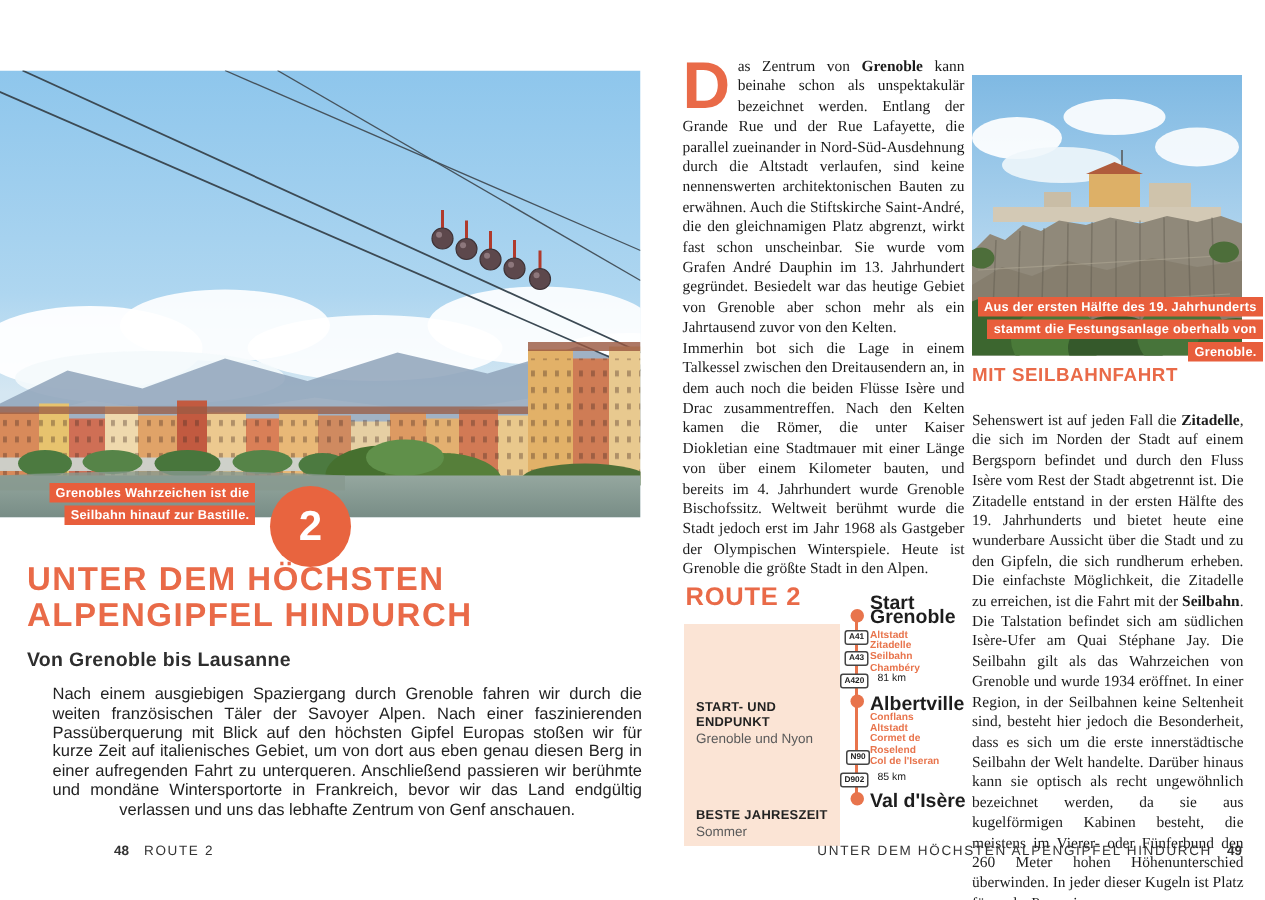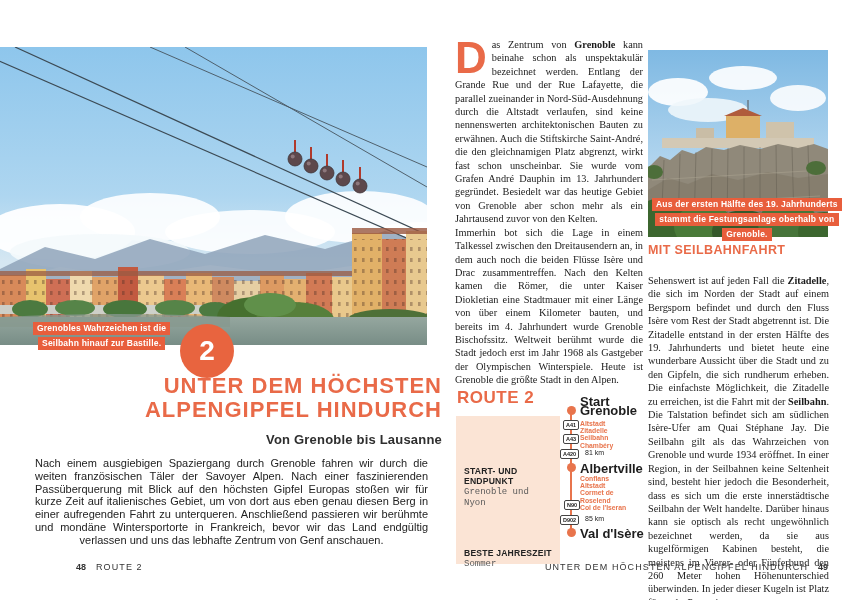--- a/index.html
+++ b/index.html
@@ -1,31 +1,31 @@
 <!DOCTYPE html>
 <html><head>
 <meta charset="utf-8">
 <style>
   html,body{margin:0;padding:0;background:#ffffff;}
   #spread{position:relative;width:843px;height:600px;background:#ffffff;overflow:hidden;
           font-family:"Liberation Sans",sans-serif;color:#1d1d1d;}
   
   #left-photo{position:absolute;left:0;top:47px;width:427px;height:298px;}
   #left-photo svg{display:block;width:100%;height:100%;}
-  .photo-caption{position:absolute;display:flex;flex-direction:column;align-items:center;gap:2px;}
+  .photo-caption{position:absolute;display:flex;flex-direction:column;align-items:flex-end;gap:2px;}
   .cap-line{background:#e85e3c;color:#ffffff;font-size:8.5px;font-weight:bold;
             padding:2px 4px 2px 4px;letter-spacing:.2px;line-height:9px;white-space:nowrap;}
   #left-caption{left:33px;top:322px;}
   #right-caption{left:652px;top:198px;}
   #route-badge{position:absolute;left:180px;top:324px;width:54px;height:54px;border-radius:50%;
                background:#e8643f;color:#fff;font-size:28px;font-weight:bold;text-align:center;
                line-height:54px;}
-  #main-title{position:absolute;left:18px;top:374px;width:424px;text-align:right;
+  #main-title{position:absolute;left:18px;top:374px;width:424px;text-align:left;
               color:#e96a48;font-weight:bold;font-size:22px;line-height:23.5px;letter-spacing:1px;}
-  #subtitle{position:absolute;left:18px;top:432px;width:424px;text-align:right;
+  #subtitle{position:absolute;left:18px;top:432px;width:424px;text-align:left;
             font-size:13px;font-weight:bold;color:#2e2e2e;letter-spacing:.2px;}
   #intro{position:absolute;left:35px;top:457px;width:393px;font-size:11px;line-height:12.8px;
          text-align:justify;text-align-last:center;color:#222;}
   .footer{position:absolute;top:562px;font-size:9px;letter-spacing:1.1px;color:#333;margin-left:41px;}
   #footer-left{left:35px;}
   #footer-right{right:15px;}
   .pagenum{font-weight:bold;letter-spacing:0;}
   #footer-left .pagenum{margin-right:10px;}
   #footer-right .pagenum{margin-left:10px;}
   
@@ -42,21 +42,21 @@
   #col2{position:absolute;left:648px;top:274px;width:181px;}
   #col2 p{margin:0;}
   .b{font-weight:bold;}
   
   #route-heading{position:absolute;left:457px;top:388px;color:#e96a48;font-weight:bold;
                  font-size:17px;letter-spacing:.5px;}
   #route-box{position:absolute;left:456px;top:416px;width:88px;height:128px;
              background:#fbe4d5;padding:10px 8px;}
   .fact{margin-bottom:8px;}
   .fact-label{font-weight:bold;font-size:8.6px;line-height:10px;color:#222;letter-spacing:.2px;margin-top:40px;}
-  .fact-value{font-size:9px;line-height:10.5px;color:#5a5a5a;margin-top:1px;font-family:Liberation Mono, monospace;}
+  .fact-value{font-size:9px;line-height:10.5px;color:#5a5a5a;margin-top:1px;}
   
   #diagram{position:absolute;left:563px;top:396px;width:85px;height:170px;}
   .dg-line{position:absolute;left:7px;top:14px;width:2px;height:124px;background:#e8744c;}
   .dg-dot{position:absolute;left:3.5px;width:9px;height:9px;border-radius:50%;background:#e8744c;}
   .dg-stop{position:absolute;left:17px;font-size:13px;font-weight:bold;color:#1d1d1d;line-height:9px;white-space:nowrap;}
   .dg-way{position:absolute;left:17px;font-size:6.8px;line-height:7.2px;color:#e8744c;font-weight:bold;white-space:nowrap;}
   .badge{position:absolute;background:#fff;border:1px solid #444;border-radius:2px;
          font-size:5.5px;font-weight:bold;color:#222;padding:1px 2px;line-height:6px;white-space:nowrap;}
   .dist{position:absolute;font-size:7px;color:#1d1d1d;white-space:nowrap;}
 </style>

